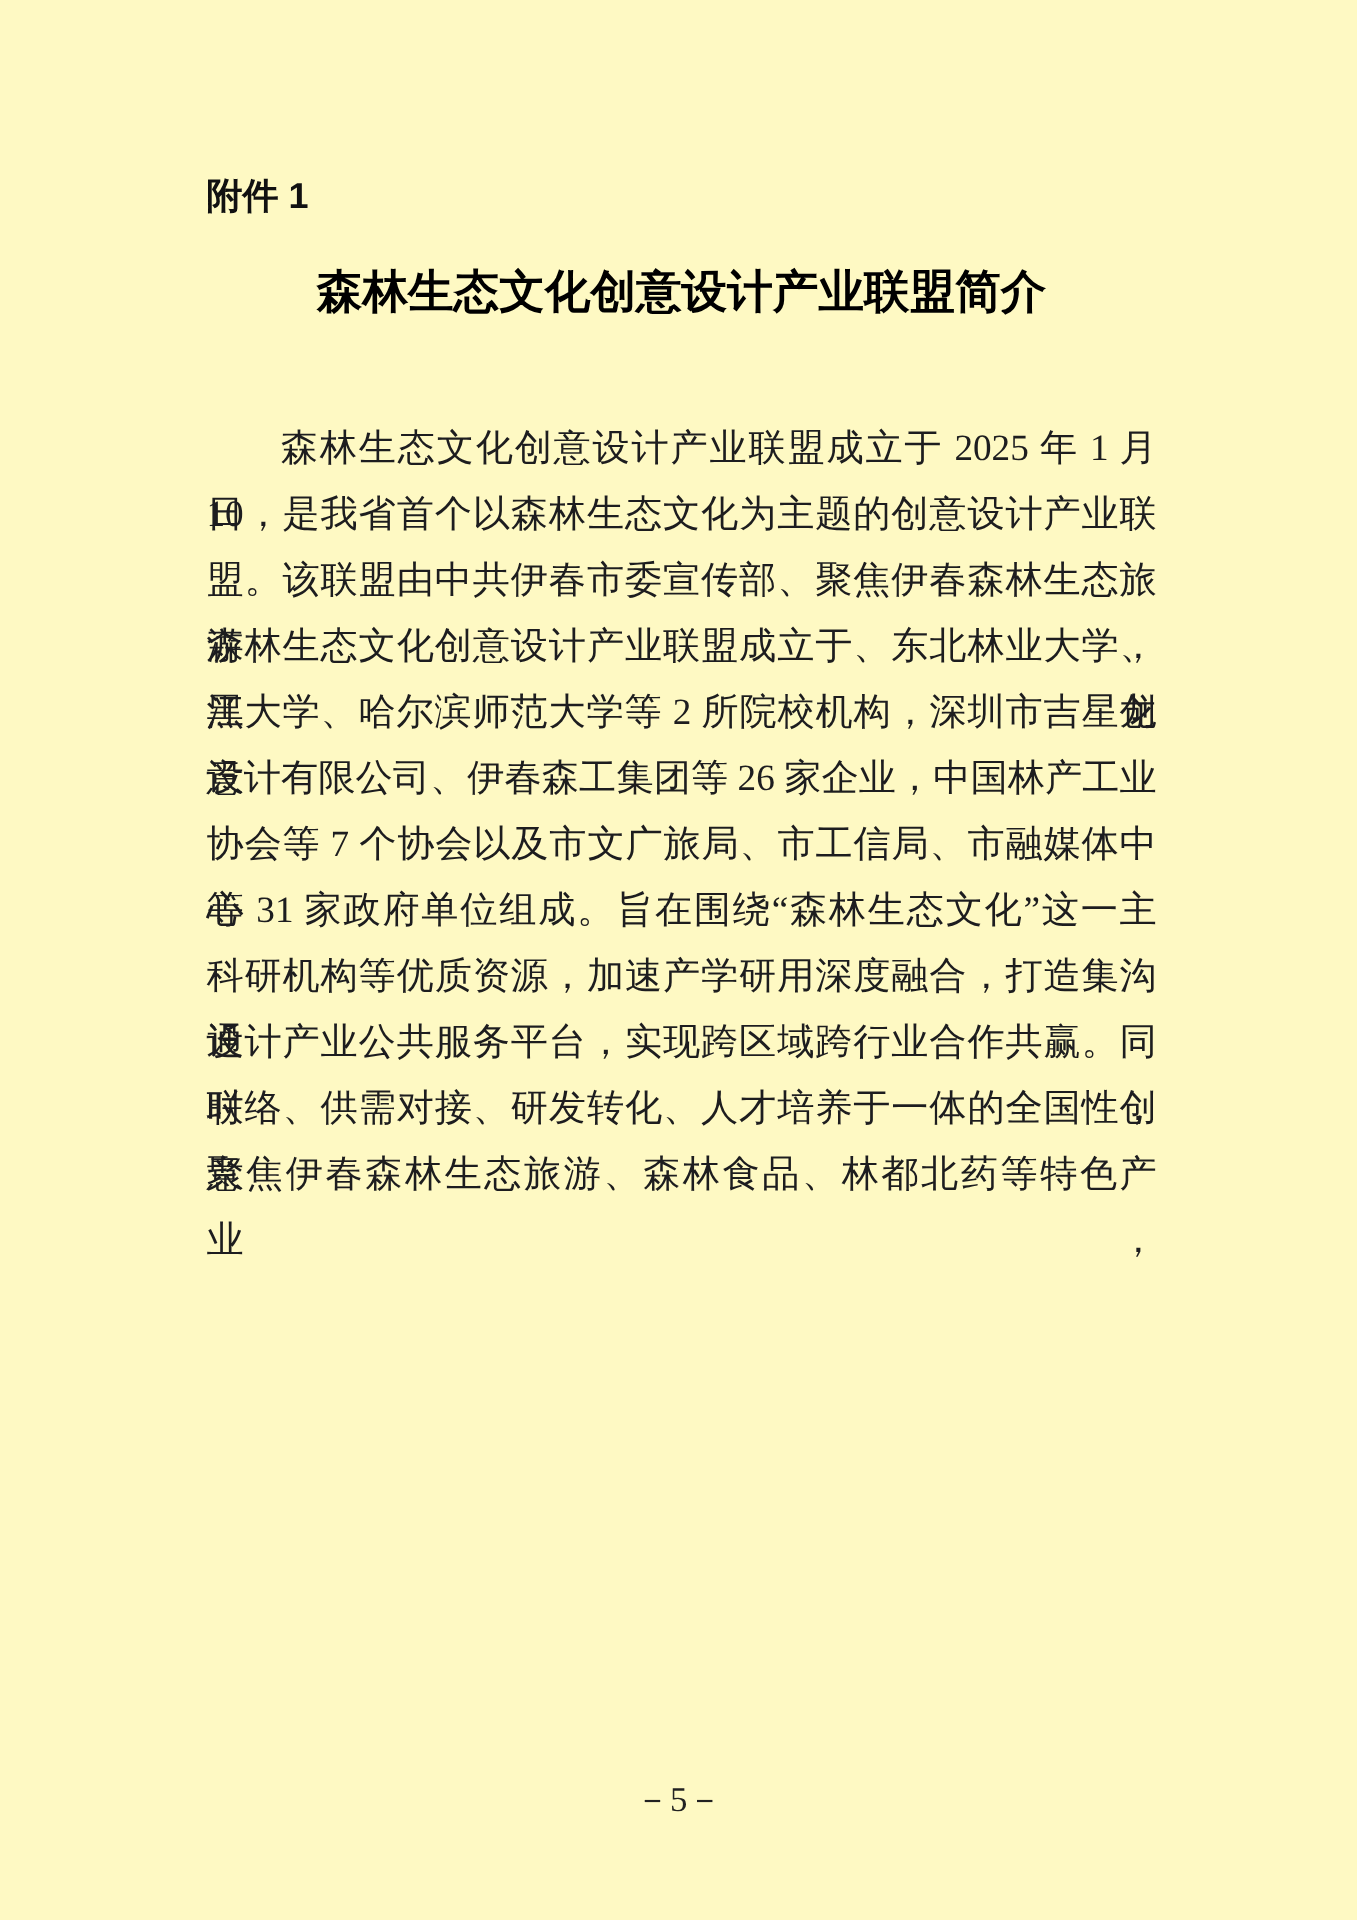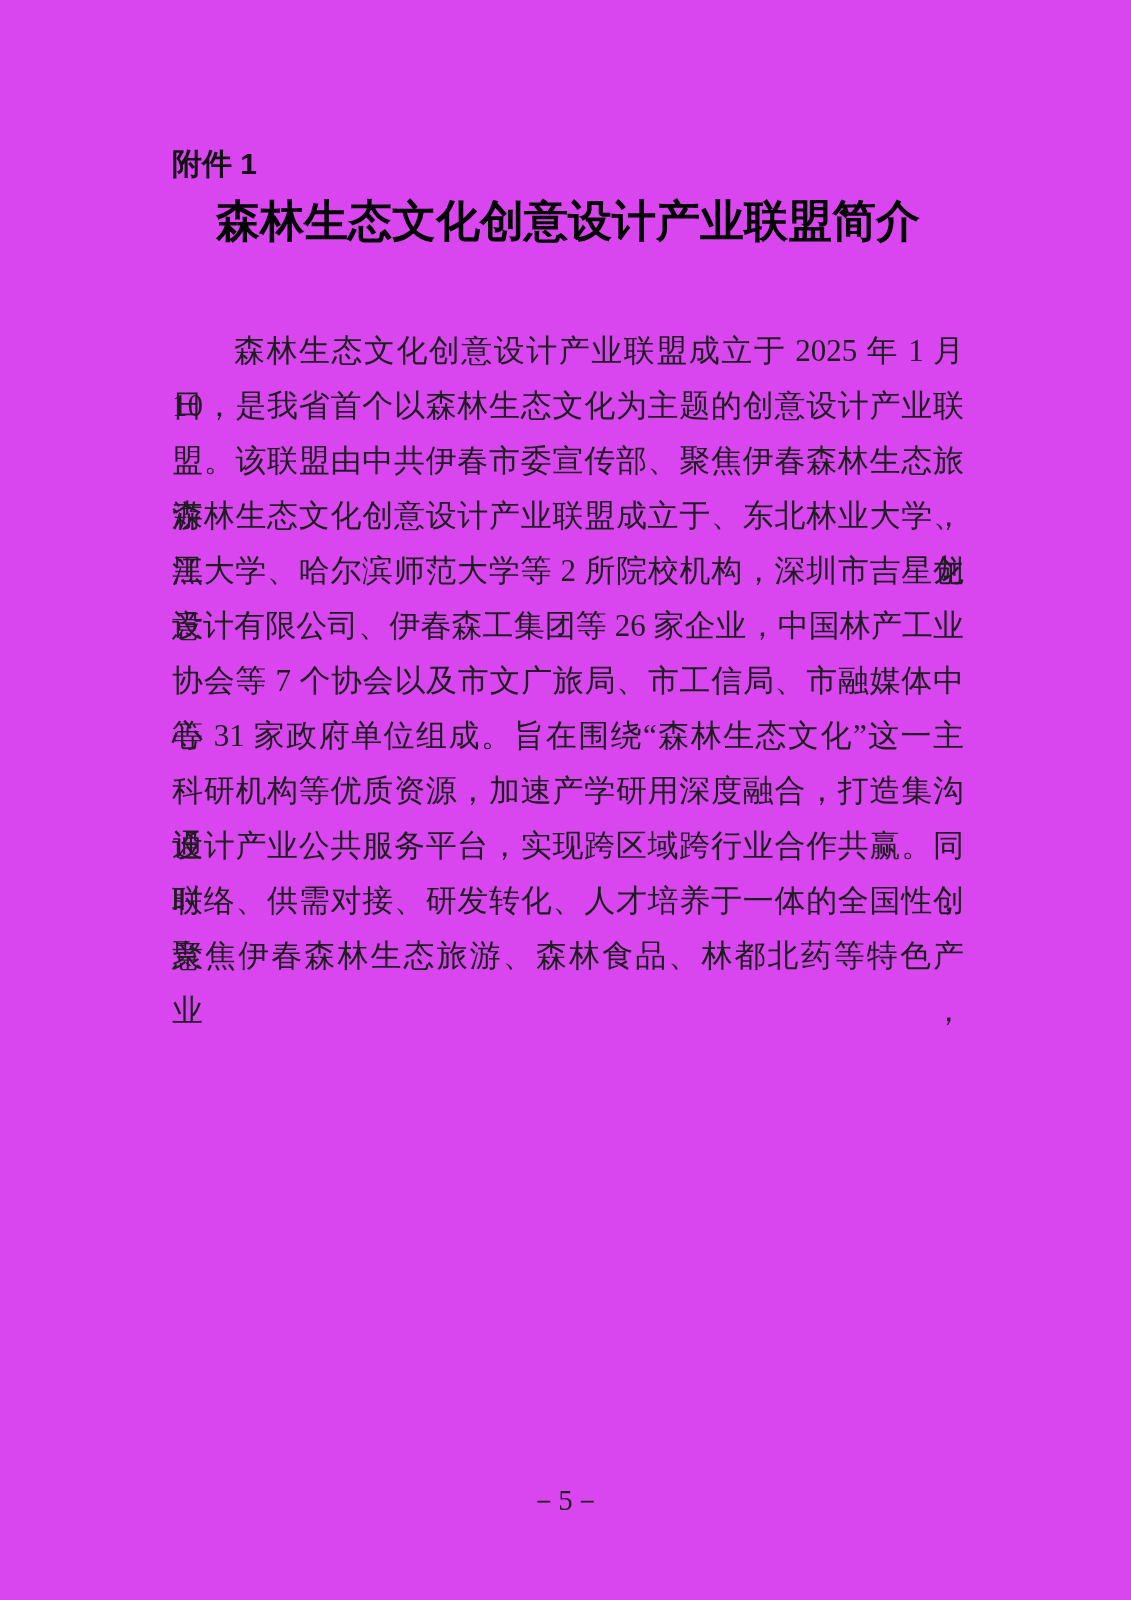--- a/index.html
+++ b/index.html
@@ -5,43 +5,43 @@
   html, body {
     margin: 0;
     padding: 0;
     background: #e8e8e8;
   }
   .page {
     position: relative;
     width: 1131px;
     height: 1600px;
     margin: 0 auto;
-    background: #d946ef;
+    background: #fef9c3;
     overflow: hidden;
     font-family: "Liberation Serif", "DejaVu Serif", serif;
     color: #1d1d1f;
   }
   .content {
     position: absolute;
     left: 172px;
     top: 146px;
     width: 792px;
   }
   .attachment-label {
     font-family: "Liberation Sans", "DejaVu Sans", sans-serif;
     font-weight: 600;
     font-size: 30px;
     line-height: 36px;
     color: #111111;
     text-align: left;
   }
   .doc-title {
-    margin: 15px 0 0 0;
+    margin: 37px 0 0 0;
     padding: 0;
-    font-size: 44px;
+    font-size: 38px;
     line-height: 50px;
     font-weight: 700;
     text-align: center;
     color: #000000;
     font-family: "Liberation Serif", "DejaVu Serif", serif;
   }
   .paragraph {
     margin-top: 76px;
   }
   .line {

